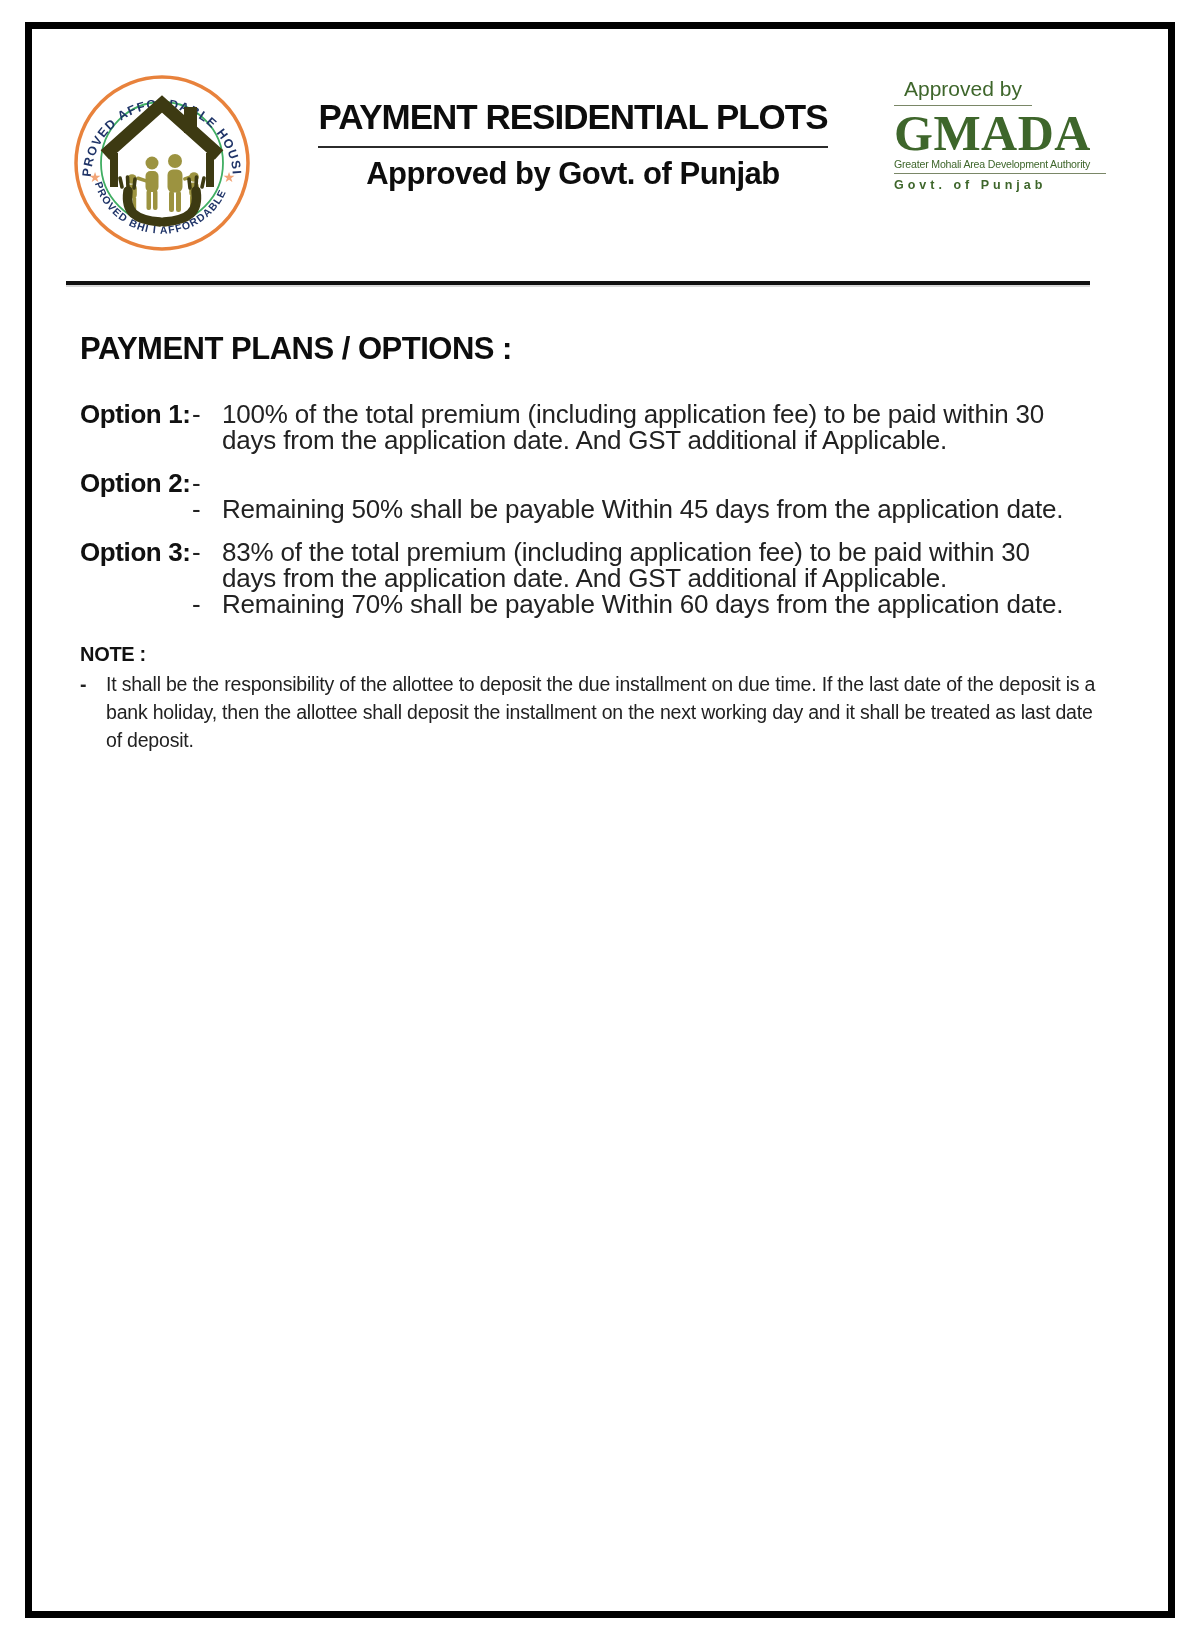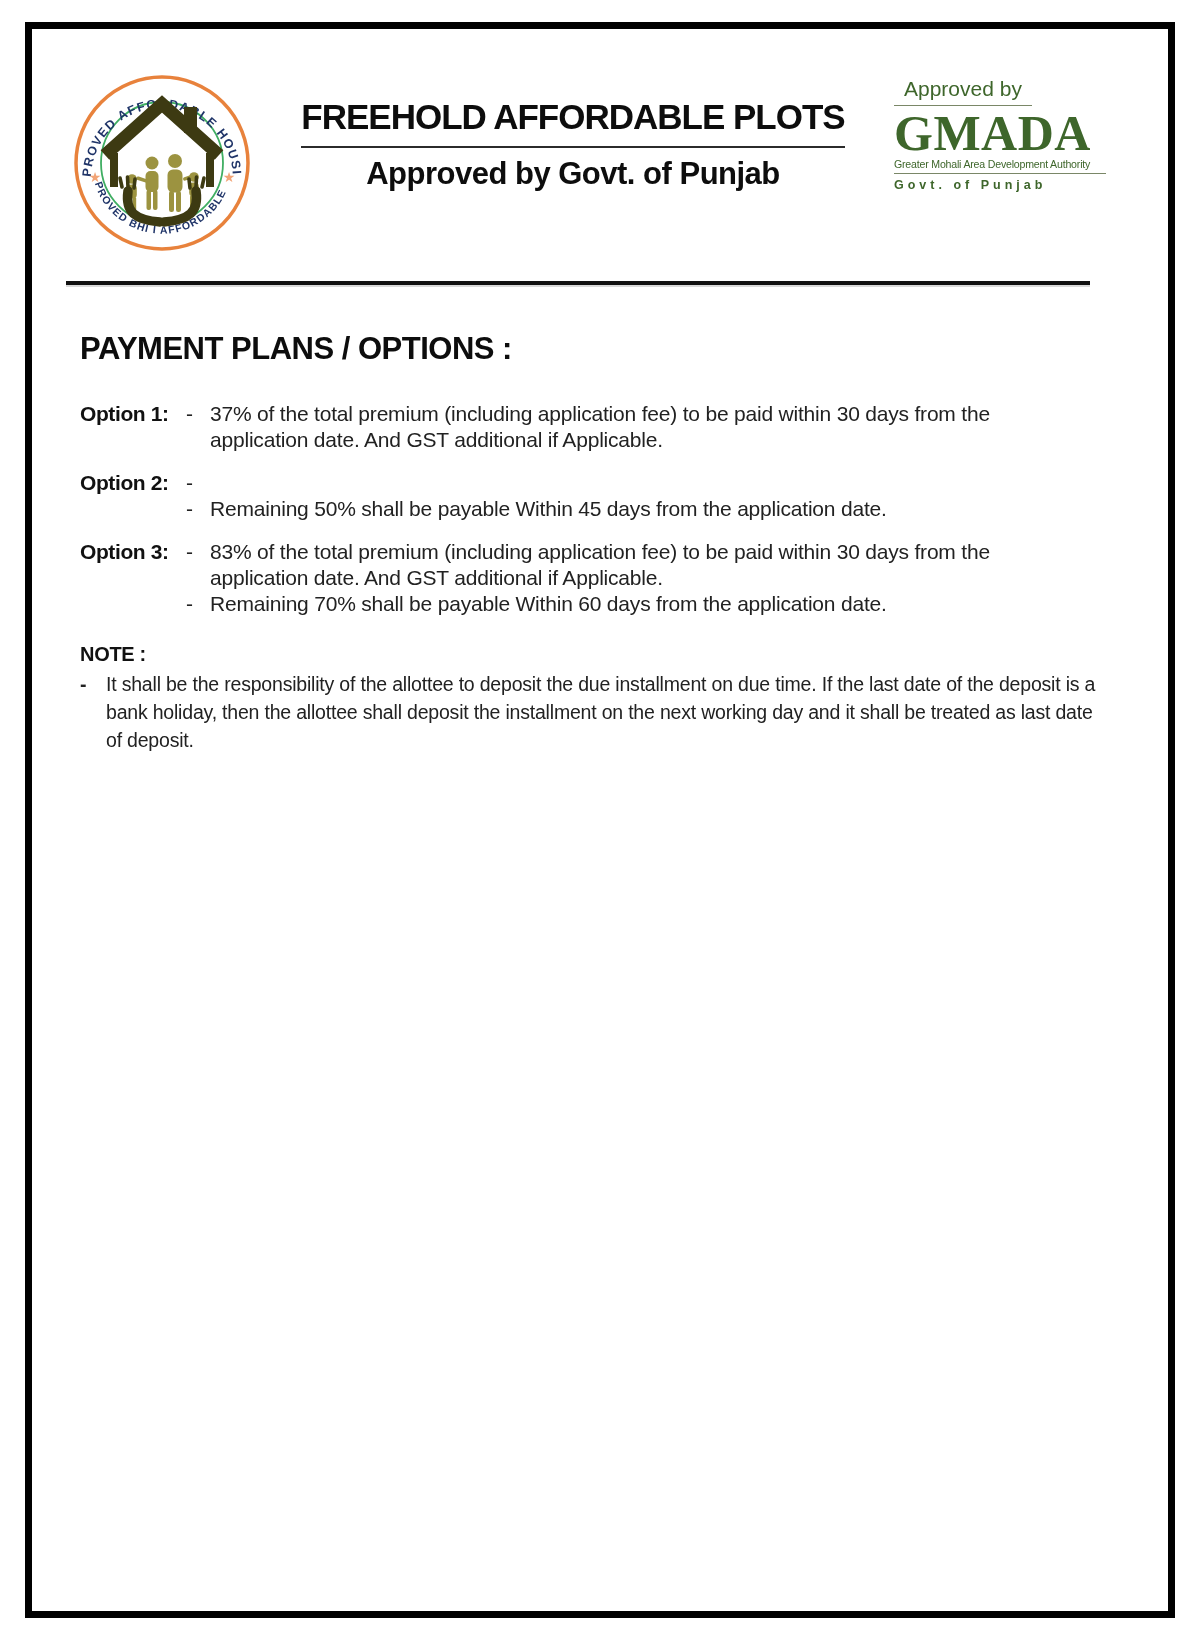--- a/index.html
+++ b/index.html
@@ -105,22 +105,22 @@
     font-weight: 500;
     letter-spacing: -0.4px;
     color: #141414;
   }
   .options { margin-top: 34px; }
   .opt { margin-top: 17px; }
   .opt:first-child { margin-top: 0; }
   .opt-row {
     display: grid;
     grid-template-columns: 104px 22px 1fr;
-    column-gap: 2px;
-    font-size: 21px;
+    column-gap: 8px;
+    font-size: 26px;
     line-height: 26px;
     color: #222;
   }
   .opt-label {
     font-weight: 600;
     letter-spacing: -0.4px;
     color: #111;
     white-space: nowrap;
   }
   .dash { text-align: left; color: #222; }
@@ -200,21 +200,21 @@
           <path d="M 62,115 L 63,106" stroke-width="3.6"></path>
           <path d="M 124,118 C 127,139 117,147 92,149" stroke-width="9.5"></path>
           <path d="M 130,114 L 132,105" stroke-width="3.6"></path>
           <path d="M 124,114 L 124.5,104" stroke-width="3.6"></path>
           <path d="M 118,115 L 117,106" stroke-width="3.6"></path>
         </g>
       </svg>
     </div>
 
     <div class="title-block">
-      <div class="title-main">FREEHOLD AFFORDABLE PLOTS</div>
+      <div class="title-main">PAYMENT RESIDENTIAL PLOTS</div>
       <div class="title-sub">Approved by Govt. of Punjab</div>
     </div>
 
     <div class="gmada">
       <span class="gmada-approved">Approved by</span>
       <div class="gmada-name">GMADA</div>
       <div class="gmada-tag">Greater Mohali Area Development Authority</div>
       <div class="gmada-govt">Govt. of Punjab</div>
     </div>
   </div>
@@ -224,21 +224,21 @@
   <div class="content">
     <div class="section-heading">PAYMENT PLANS / OPTIONS :</div>
 
 
     <div class="options">
 
       <div class="opt">
         <div class="opt-row">
           <span class="opt-label">Option 1:</span>
           <span class="dash">-</span>
-          <span class="opt-text">37% of the total premium (including application fee) to be paid within 30 days from the application date. And GST additional if Applicable.</span>
+          <span class="opt-text">100% of the total premium (including application fee) to be paid within 30 days from the application date. And GST additional if Applicable.</span>
         </div>
       </div>
 
       <div class="opt">
         <div class="opt-row">
           <span class="opt-label">Option 2:</span>
           <span class="dash">-</span>
         </div>
         <div class="opt-row">
           <span class="opt-label"></span>

